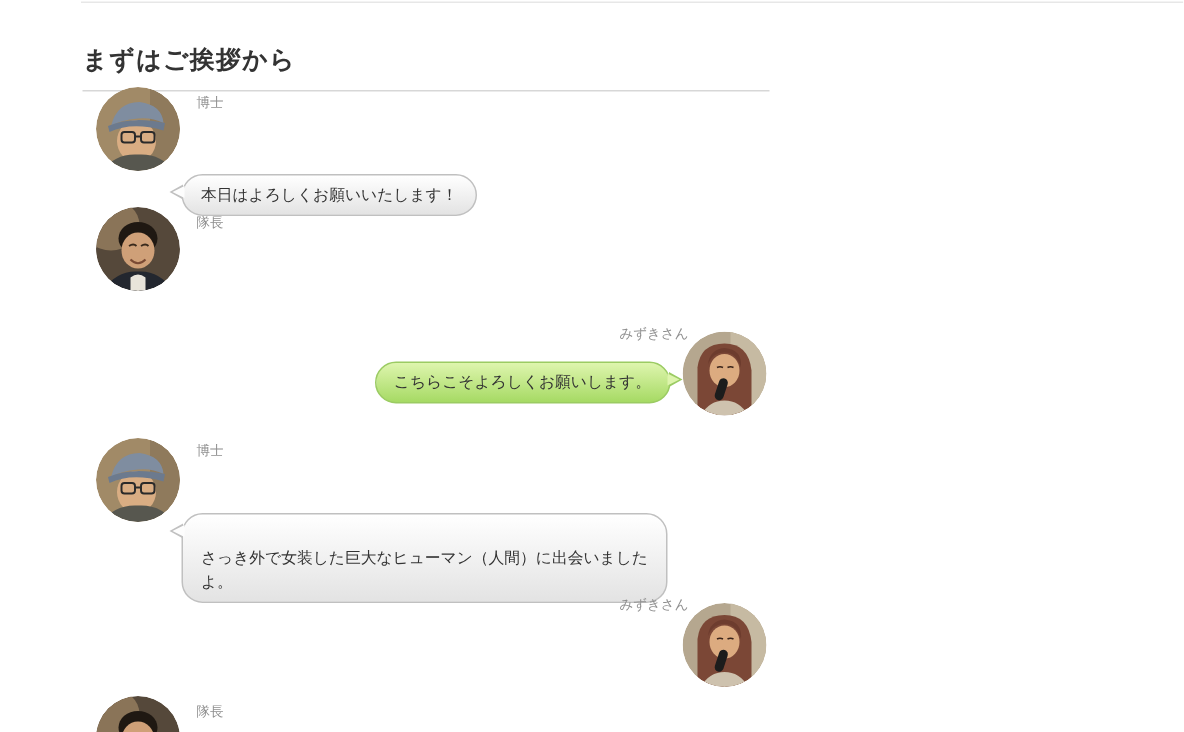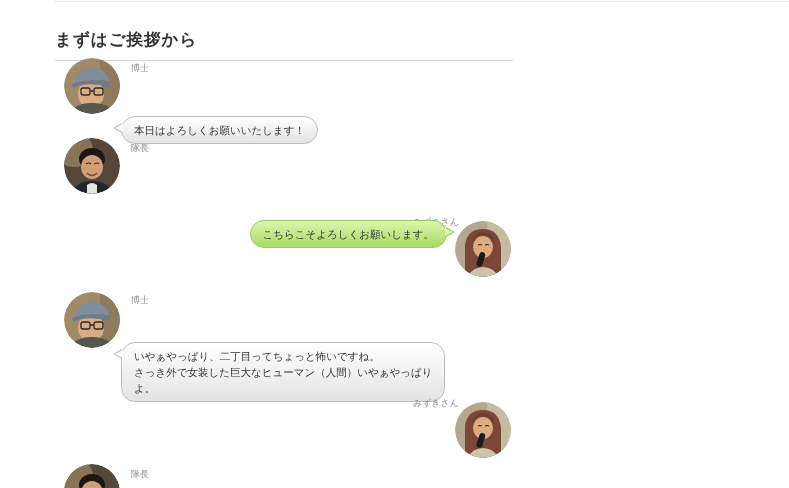--- a/index.html
+++ b/index.html
@@ -35,21 +35,21 @@
   .msg.left  .name{left:76px;top:5px;}
   .msg.right .name{right:54px;top:0;}
   .bubble{
     position:absolute;
     font-size:10.5px;line-height:16px;color:#333;
     padding:5px 12px;border-radius:14px;white-space:nowrap;
   }
   .msg.left  .bubble{left:66px;top:26px;margin-top:32px;}
   .msg.left  .bubble.tight{top:18px;}
   .msg.left  .name.tight{top:3px;}
-  .msg.right .bubble{right:66px;top:3px;}
+  .msg.right .bubble{right:66px;top:24px;}
   .bubble.white{
     background:linear-gradient(#ffffff,#e3e3e3);
     border:1px solid #c0c0c0;
   }
   .bubble.green{
     background:linear-gradient(#def5ae,#a6da64);
     border:1px solid #9bcb63;
   }
   .bubble.white::before{
     content:"";position:absolute;left:-9px;top:6px;
@@ -175,22 +175,22 @@
           <path d="M8 26 Q24 19 46 24 L45 29 Q24 23 9 30 Z" fill="#6c7a8e"></path>
           <rect x="17" y="30" width="9" height="7" rx="2" fill="none" stroke="#2a2a2a" stroke-width="1.3"></rect>
           <rect x="30" y="30" width="9" height="7" rx="2" fill="none" stroke="#2a2a2a" stroke-width="1.3"></rect>
           <line x1="26" y1="33" x2="30" y2="33" stroke="#2a2a2a" stroke-width="1.3"></line>
           <path d="M4 56 Q13 44 28 45 Q43 44 52 56 Z" fill="#57574f"></path>
         </g>
       </svg>
     </span>
     <span class="name tight">博士</span>
     <div class="bubble white tight">
-      <span>いやぁやっぱり、二丁目ってちょっと怖いですね。</span><br>
-      <span>さっき外で女装した巨大なヒューマン（人間）いやぁやっぱり</span><br>
+      <br>
+      <span>さっき外で女装した巨大なヒューマン（人間）に出会いました</span><br>
       <span>よ。</span>
     </div>
   </div>
 
   <div class="msg right" style="top:398px">
     <span class="avatar">
       <svg viewBox="0 0 56 56">
           <defs>
             <clipPath id="cpa5">
               <circle cx="28" cy="28" r="28"></circle>

